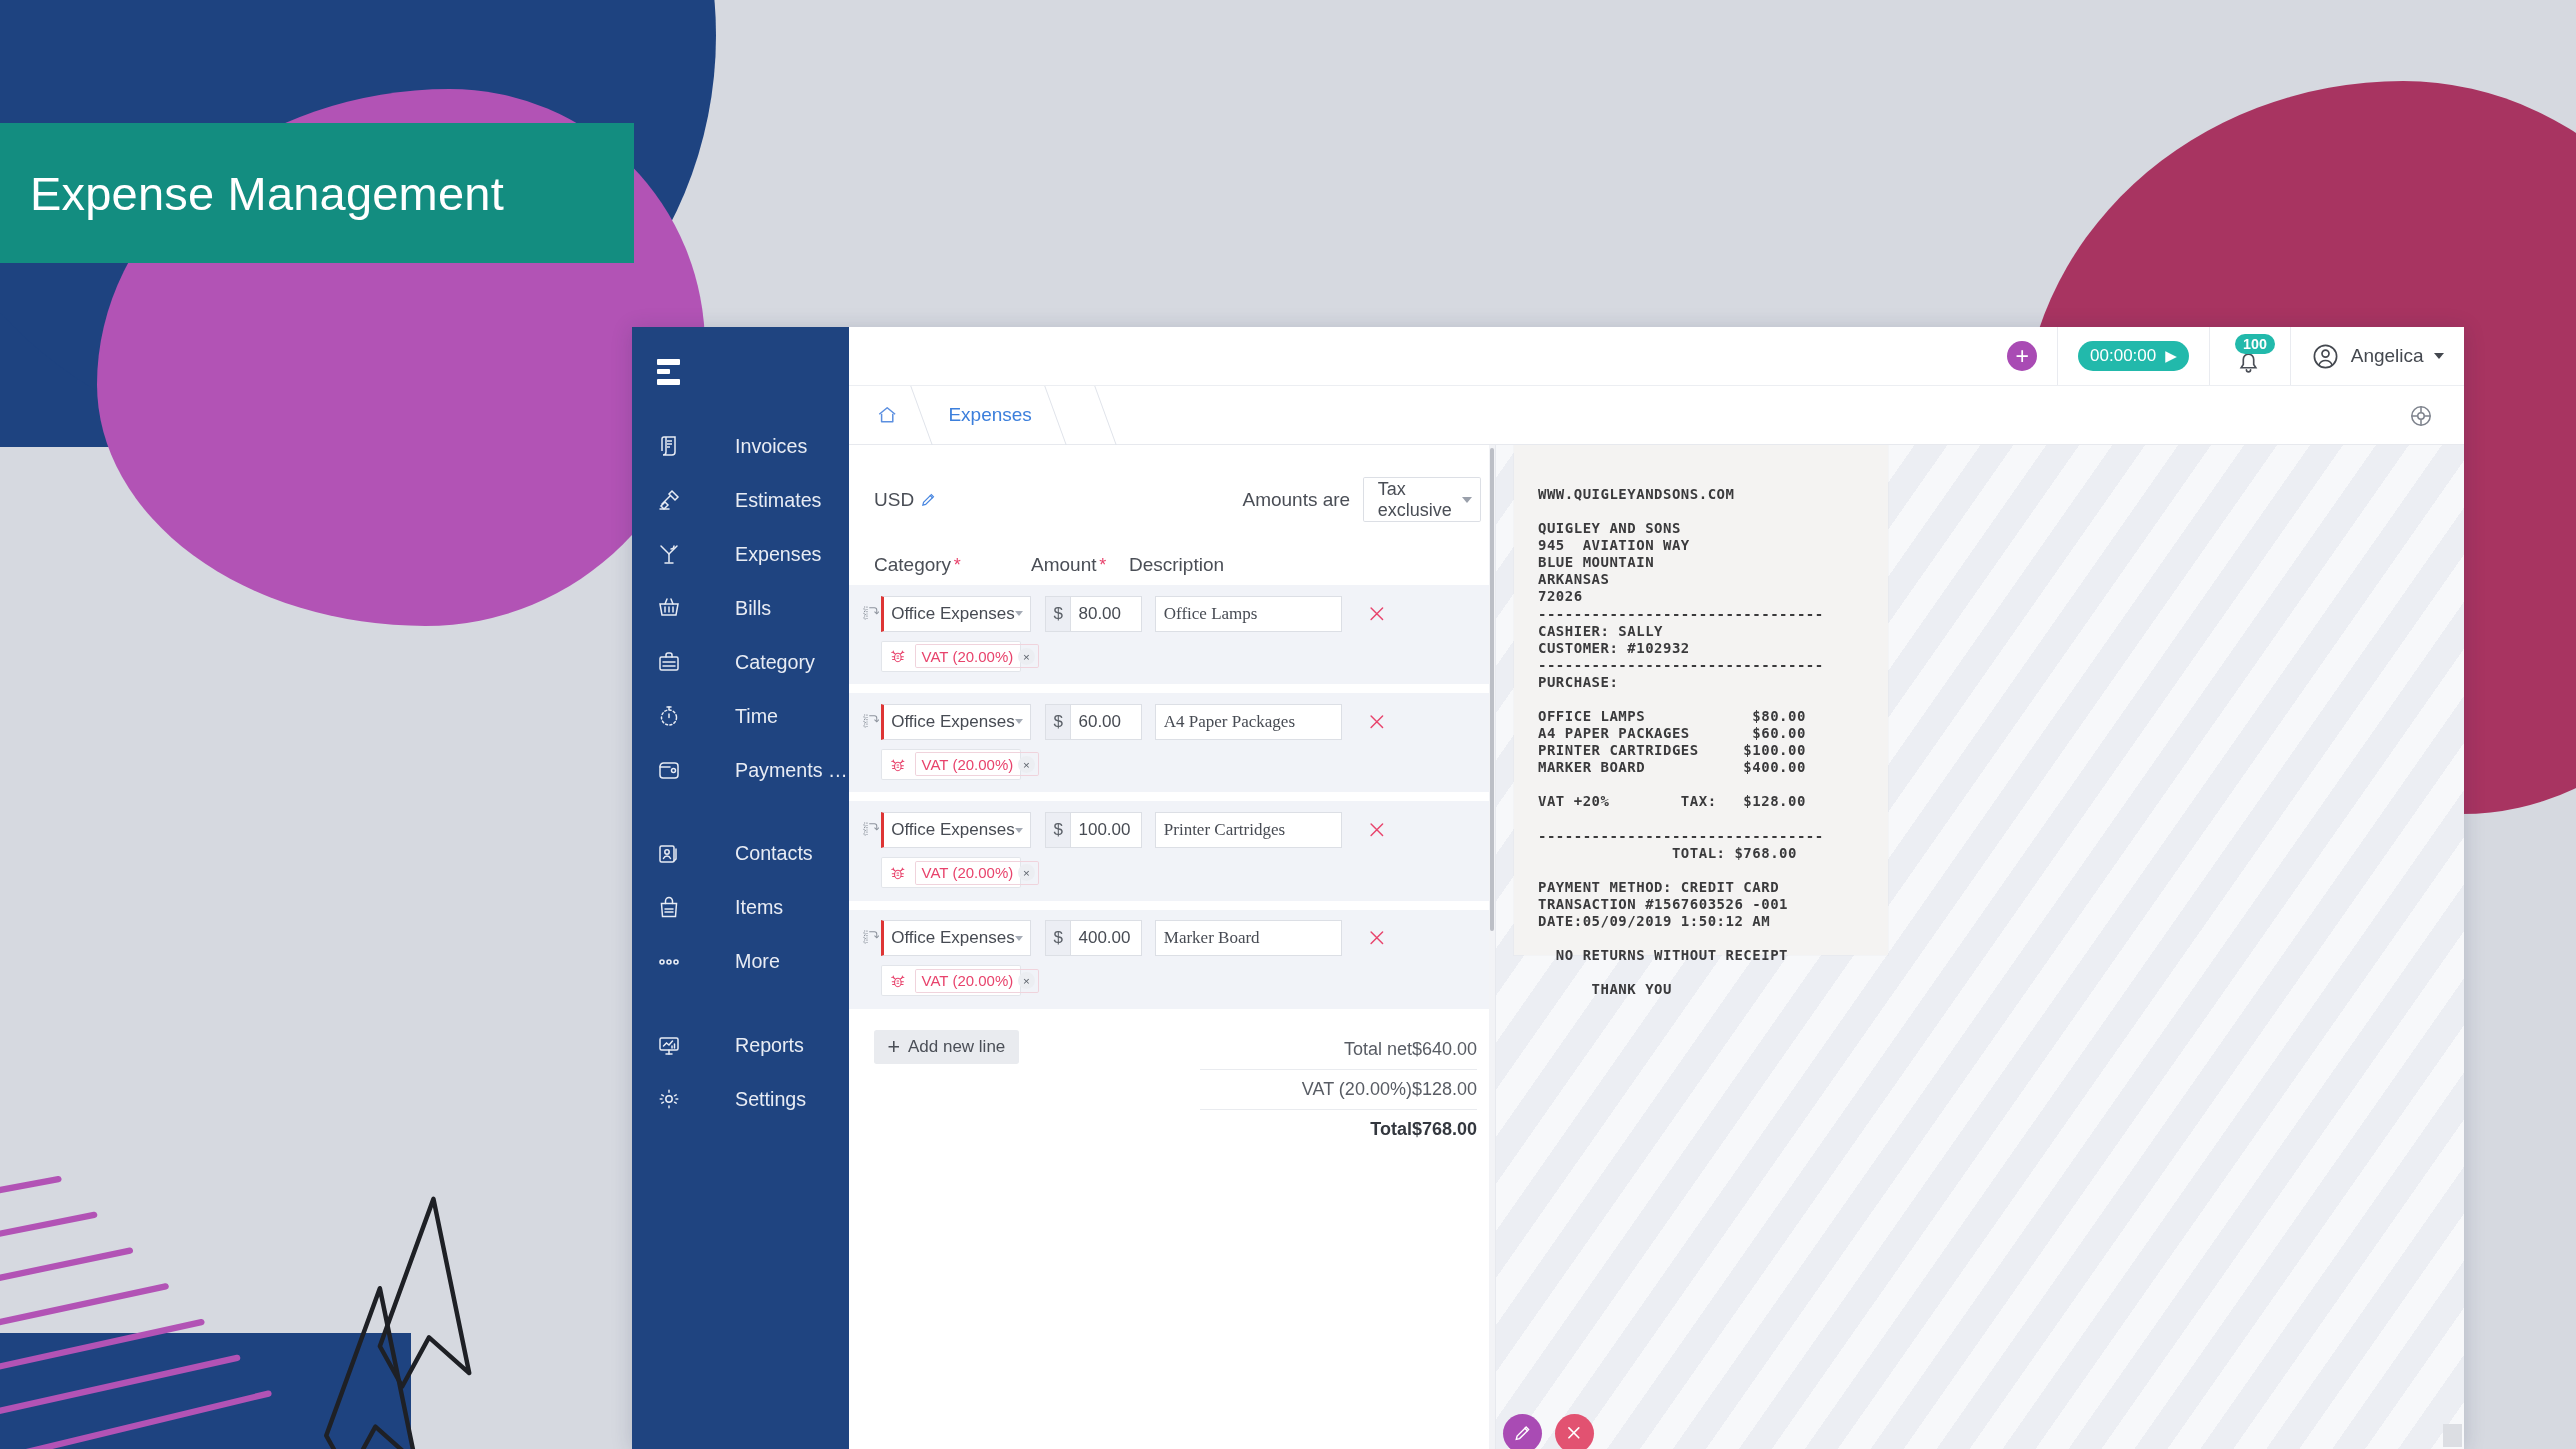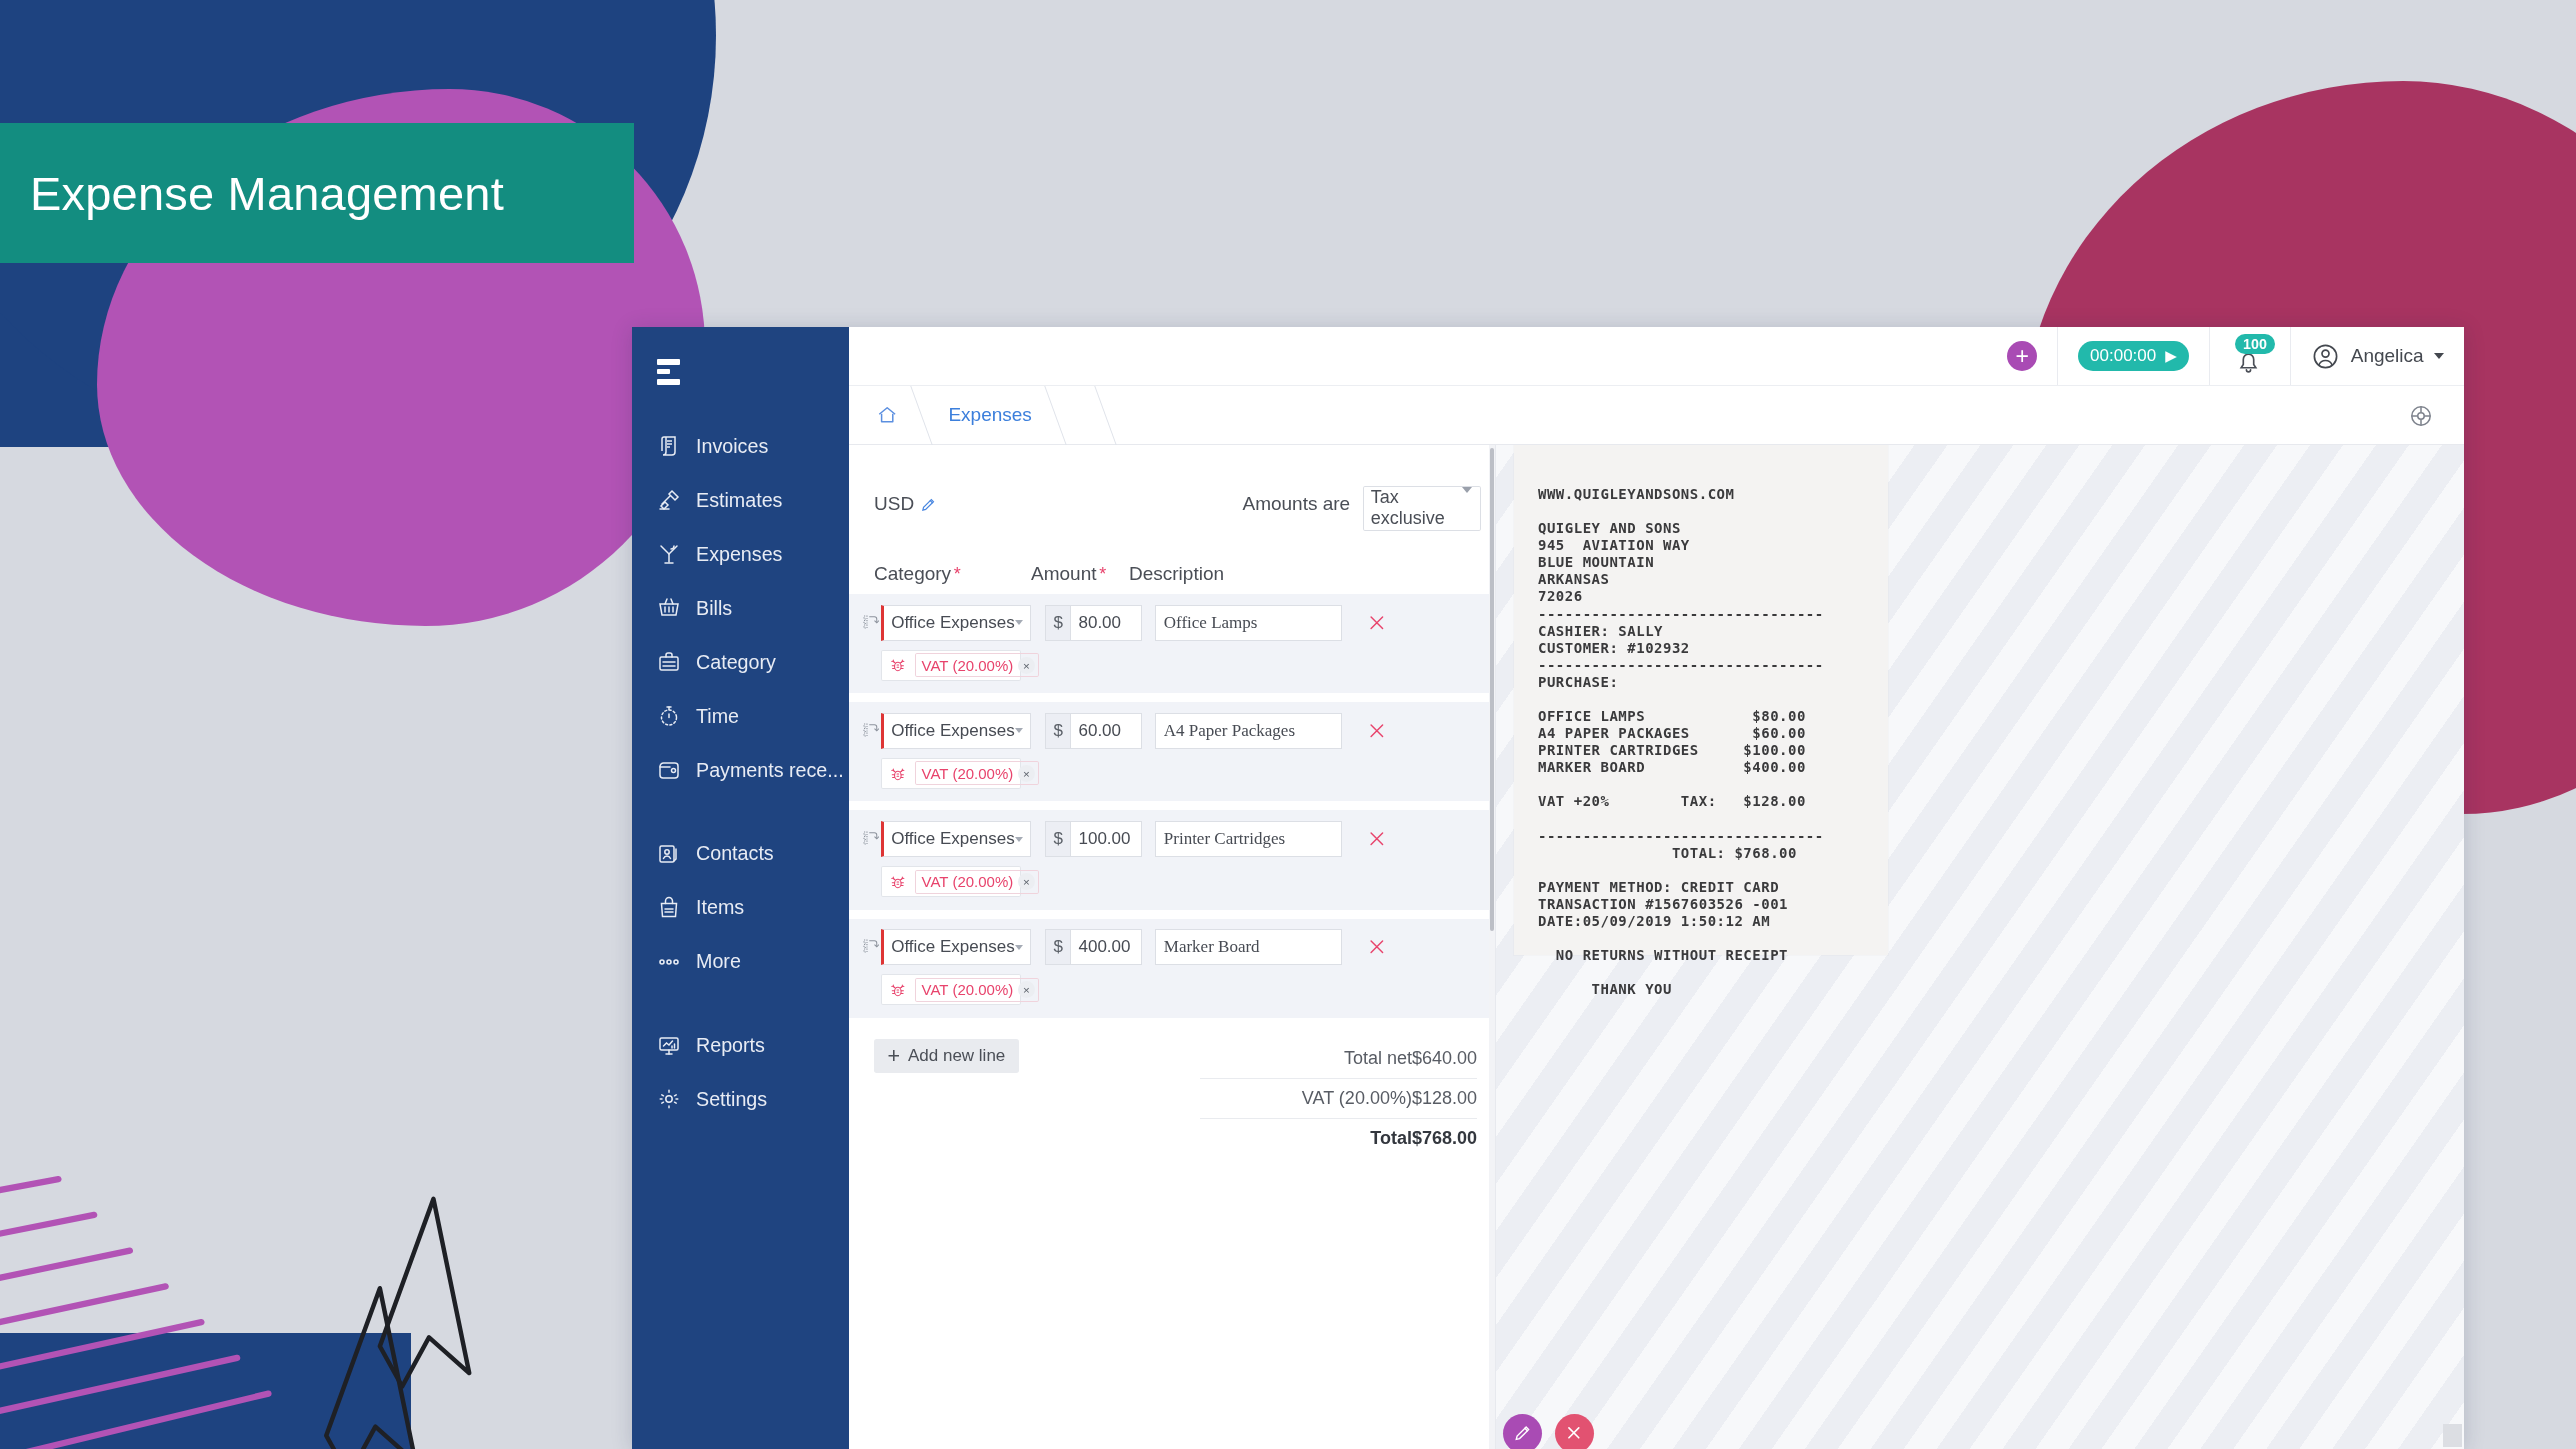--- a/index.html
+++ b/index.html
@@ -84,21 +84,21 @@
   .hamburger span:nth-child(3) { width: 23px; height: 6.3px; }
 
   .nav-item {
     display: flex; align-items: center;
     height: 54px; padding-left: 25px;
     color: #e8ecf4; font-size: 19.7px;
     cursor: pointer; gap: 15px;
   }
   .nav-item .ico { width: 24px; height: 24px; flex: 0 0 24px; display: flex; align-items: center; justify-content: center; }
   .nav-item .ico svg { width: 24px; height: 24px; }
-  .nav-item .lbl { white-space: nowrap; overflow: hidden; text-overflow: ellipsis; max-width: 150px; }
+  .nav-item .lbl { white-space: nowrap; overflow: hidden; text-overflow: ellipsis; max-width: 150px; margin-left: 39px; }
   .nav-gap { height: 29.5px; }
 
   
   .main { flex: 1; display: flex; flex-direction: column; min-width: 0; background:#fff; }
 
   .topbar {
     height: 59px; flex: 0 0 59px;
     background: #fff;
     display: flex; align-items: stretch; justify-content: flex-end;
     border-bottom: 0.9px solid #eceef2;
@@ -186,22 +186,22 @@
   .row-currency {
     display: flex; align-items: center; padding: 32px 14.3px 0 25px;
   }
   .cur-left { display: flex; align-items: center; gap: 6.3px; font-size: 19px; color: #4a4e56; }
   .pencil-ico { cursor: pointer; }
   .pencil-ico svg { width: 17px; height: 17px; display: block; }
   .cur-right { margin-left: auto; display: flex; align-items: center; gap: 12.5px; }
   .cur-right .al { font-size: 19px; color: #4a4e56; }
   .sel-tax {
     width: 118px; height: 45px; border: 0.9px solid #dcdfe5; background: #fff;
-    border-radius: 1.8px; display: flex; align-items: flex-start; padding: 0 7px;
-    font-size: 18px; color: #4a4e56; cursor: pointer; position: relative; margin-top: 9px;
+    border-radius: 1.8px; display: flex; align-items: center; padding: 0 14px;
+    font-size: 18px; color: #4a4e56; cursor: pointer; position: relative;
   }
   .sel-tax .scaret { position: absolute; right: 8px; width: 0; height: 0;
     border-left: 5.4px solid transparent; border-right: 5.4px solid transparent; border-top: 6.3px solid #9aa0ab; }
 
   .col-head {
     display: flex; align-items: center; margin-top: 32px; padding-left: 25px;
     font-size: 19px; color: #4a4e56;
   }
   .col-head .c1 { width: 157px; }
   .col-head .c2 { width: 98px; }

